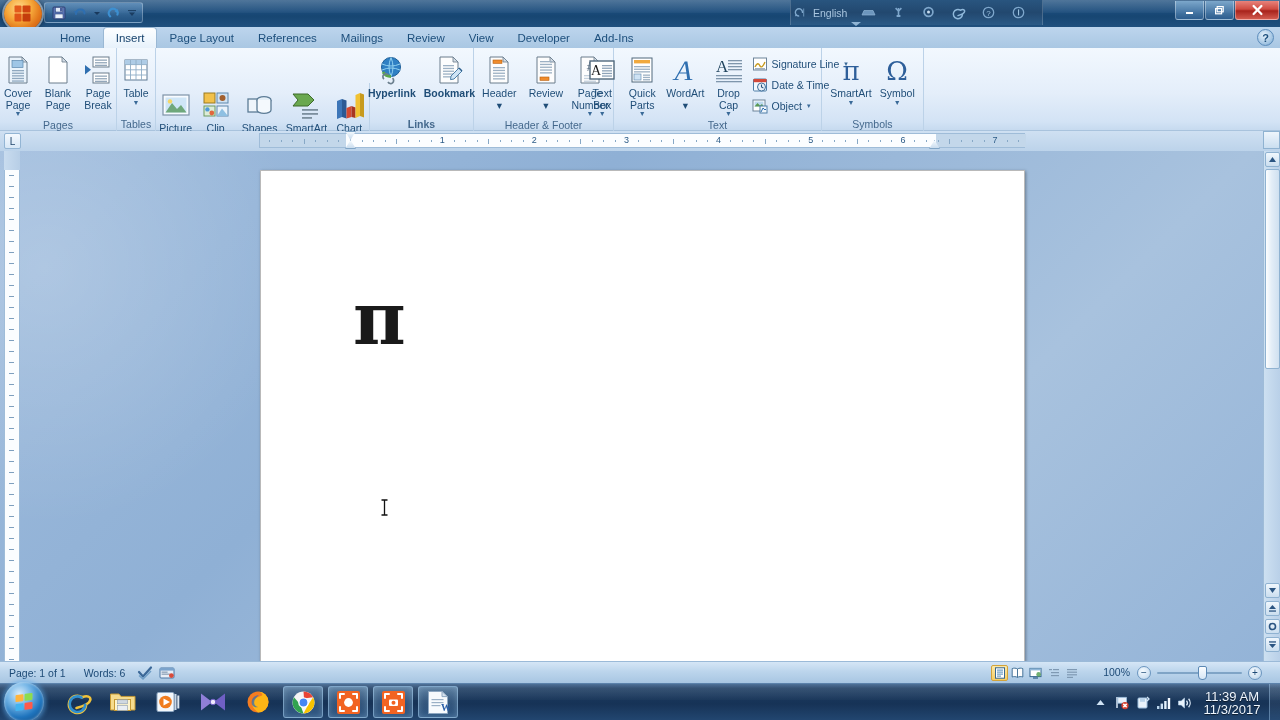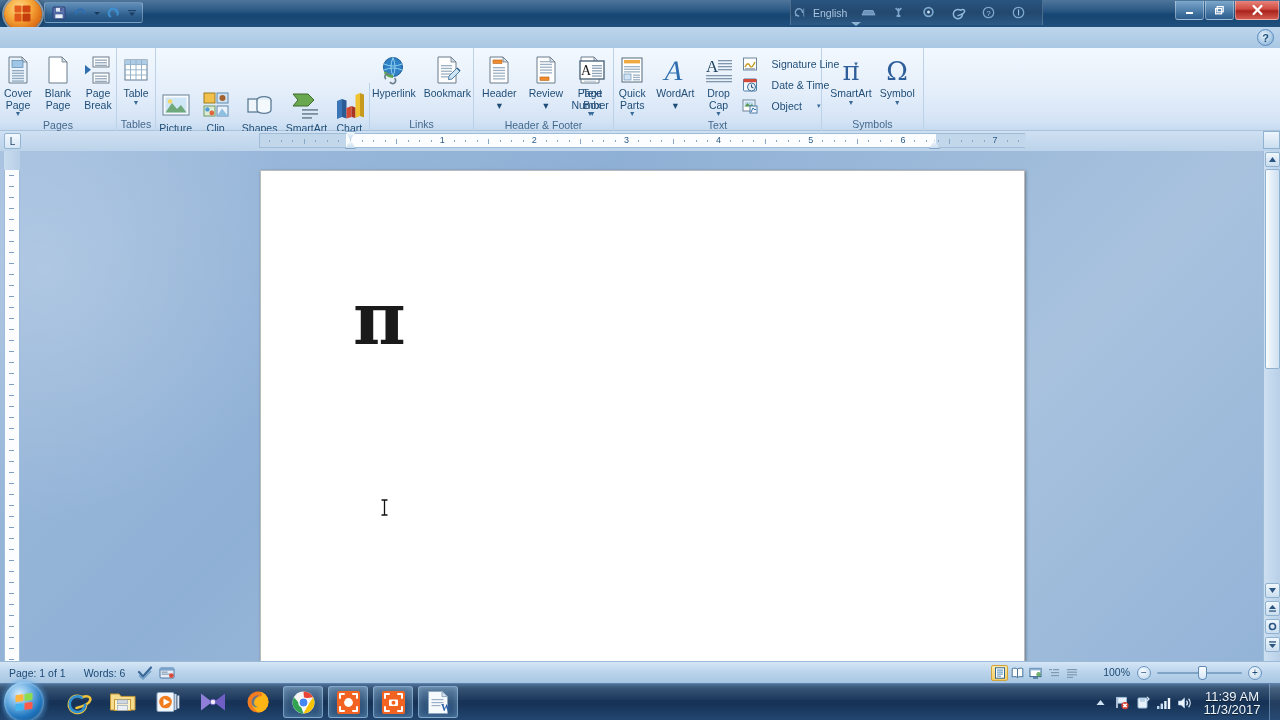--- a/index.html
+++ b/index.html
@@ -123,21 +123,21 @@
     width:auto; min-width:40px; padding:2px 3px 0;
     display:flex; flex-direction:column; align-items:center;
     cursor:default; border:1px solid transparent; border-radius:3px;
   }
   .bigbtn .ic{ height:32px; display:flex; align-items:flex-end; justify-content:center; }
   .bigbtn .lbl{ font-size:10.5px; line-height:11.5px; color:#1f4d77; text-align:center;
      margin-top:2px; white-space:pre-line; }
   .bigbtn .caret{ font-size:7px; line-height:6px; color:#3a6a98; }
 
   .smallrow{ display:flex; flex-direction:column; justify-content:center; gap:1px; padding-top:3px; }
-  .smallbtn{ display:flex; align-items:center; gap:14px; padding:1px 4px 1px 2px;
+  .smallbtn{ display:flex; align-items:center; gap:4px; padding:1px 4px 1px 2px;
      border-radius:3px; border:1px solid transparent; cursor:default; }
   .smallbtn .sic{ width:16px;height:16px; display:flex;align-items:center;justify-content:center; }
   .smallbtn .slbl{ font-size:10.5px; color:#1f4d77; white-space:nowrap; }
   .smallbtn .scaret{ font-size:7px; color:#3a6a98; margin-left:1px; }
 
   
   .rulerrow{
     position:absolute; left:0; top:131px; width:1280px; height:20px;
     background:linear-gradient(180deg,#cfe0f2,#bcd3ea);
   }
@@ -385,20 +385,31 @@
       <div class="wbtn close">
         <svg width="13" height="12" viewBox="0 0 13 12">
           <path d="M2.6 2 L10.4 10 M10.4 2 L2.6 10" stroke="#fff" stroke-width="2.3" stroke-linecap="round"></path>
         </svg>
       </div>
     </div>
   </div>
 
   <div class="tabsrow">
     <div class="tabsbg"></div>
+    <div class="tabs" id="tabs">
+        <div class="tab">Home</div>
+        <div class="tab active">Insert</div>
+        <div class="tab">Page Layout</div>
+        <div class="tab">References</div>
+        <div class="tab">Mailings</div>
+        <div class="tab">Review</div>
+        <div class="tab">View</div>
+        <div class="tab">Developer</div>
+        <div class="tab">Add-Ins</div>
+      </div>
     <div class="help-btn">?</div>
   </div>
 
   <div class="ribbon">
     <div class="rgroups" id="rgroups">
         <div class="rgroup" style="width: 117px;">
           <div class="gbody">
             <div class="bigbtn">
               <div class="ic">
                 <svg width="32" height="32" viewBox="0 0 32 32">
@@ -527,21 +538,21 @@
                   <path d="M18.5 17 L22.5 18.5 L22.5 29 L18.5 28 Z" fill="#a83622"></path>
                   <path d="M22.5 6 L27 4 L27 27 L22.5 29 Z" fill="#f1c232"></path>
                   <path d="M27 4 L31 5.5 L31 28.5 L27 27 Z" fill="#c79a1e"></path>
                 </svg>
               </div>
               <div class="lbl">Chart</div>
             </div>
           </div>
           <div class="glabel">Illustrations</div>
         </div>
-        <div class="rgroup" style="width: 104px;">
+        <div class="rgroup" style="width: 104px; font-weight: bold;">
           <div class="gbody">
             <div class="bigbtn">
               <div class="ic">
                 <svg width="32" height="32" viewBox="0 0 32 32">
                   <circle cx="15" cy="13" r="9.5" fill="#2f80c4" stroke="#1d5f98"></circle>
                   <path d="M6 10 Q15 14 24 10 M6 16 Q15 12 24 16 M15 3.5 Q11 13 15 22.5 M15 3.5 Q19 13 15 22.5" fill="none" stroke="#8fd0f0" stroke-width="1"></path>
                   <path d="M15 22.5 A9.5 9.5 0 0 1 7 18" fill="none" stroke="#5aa84a" stroke-width="3"></path>
                   <path d="M8 25 a3 3 0 1 1 4.5 -3.8 M12 28 a3 3 0 1 0 4.5 -3.8" fill="none" stroke="#6b7f8e" stroke-width="1.7"></path>
                 </svg>
               </div>

